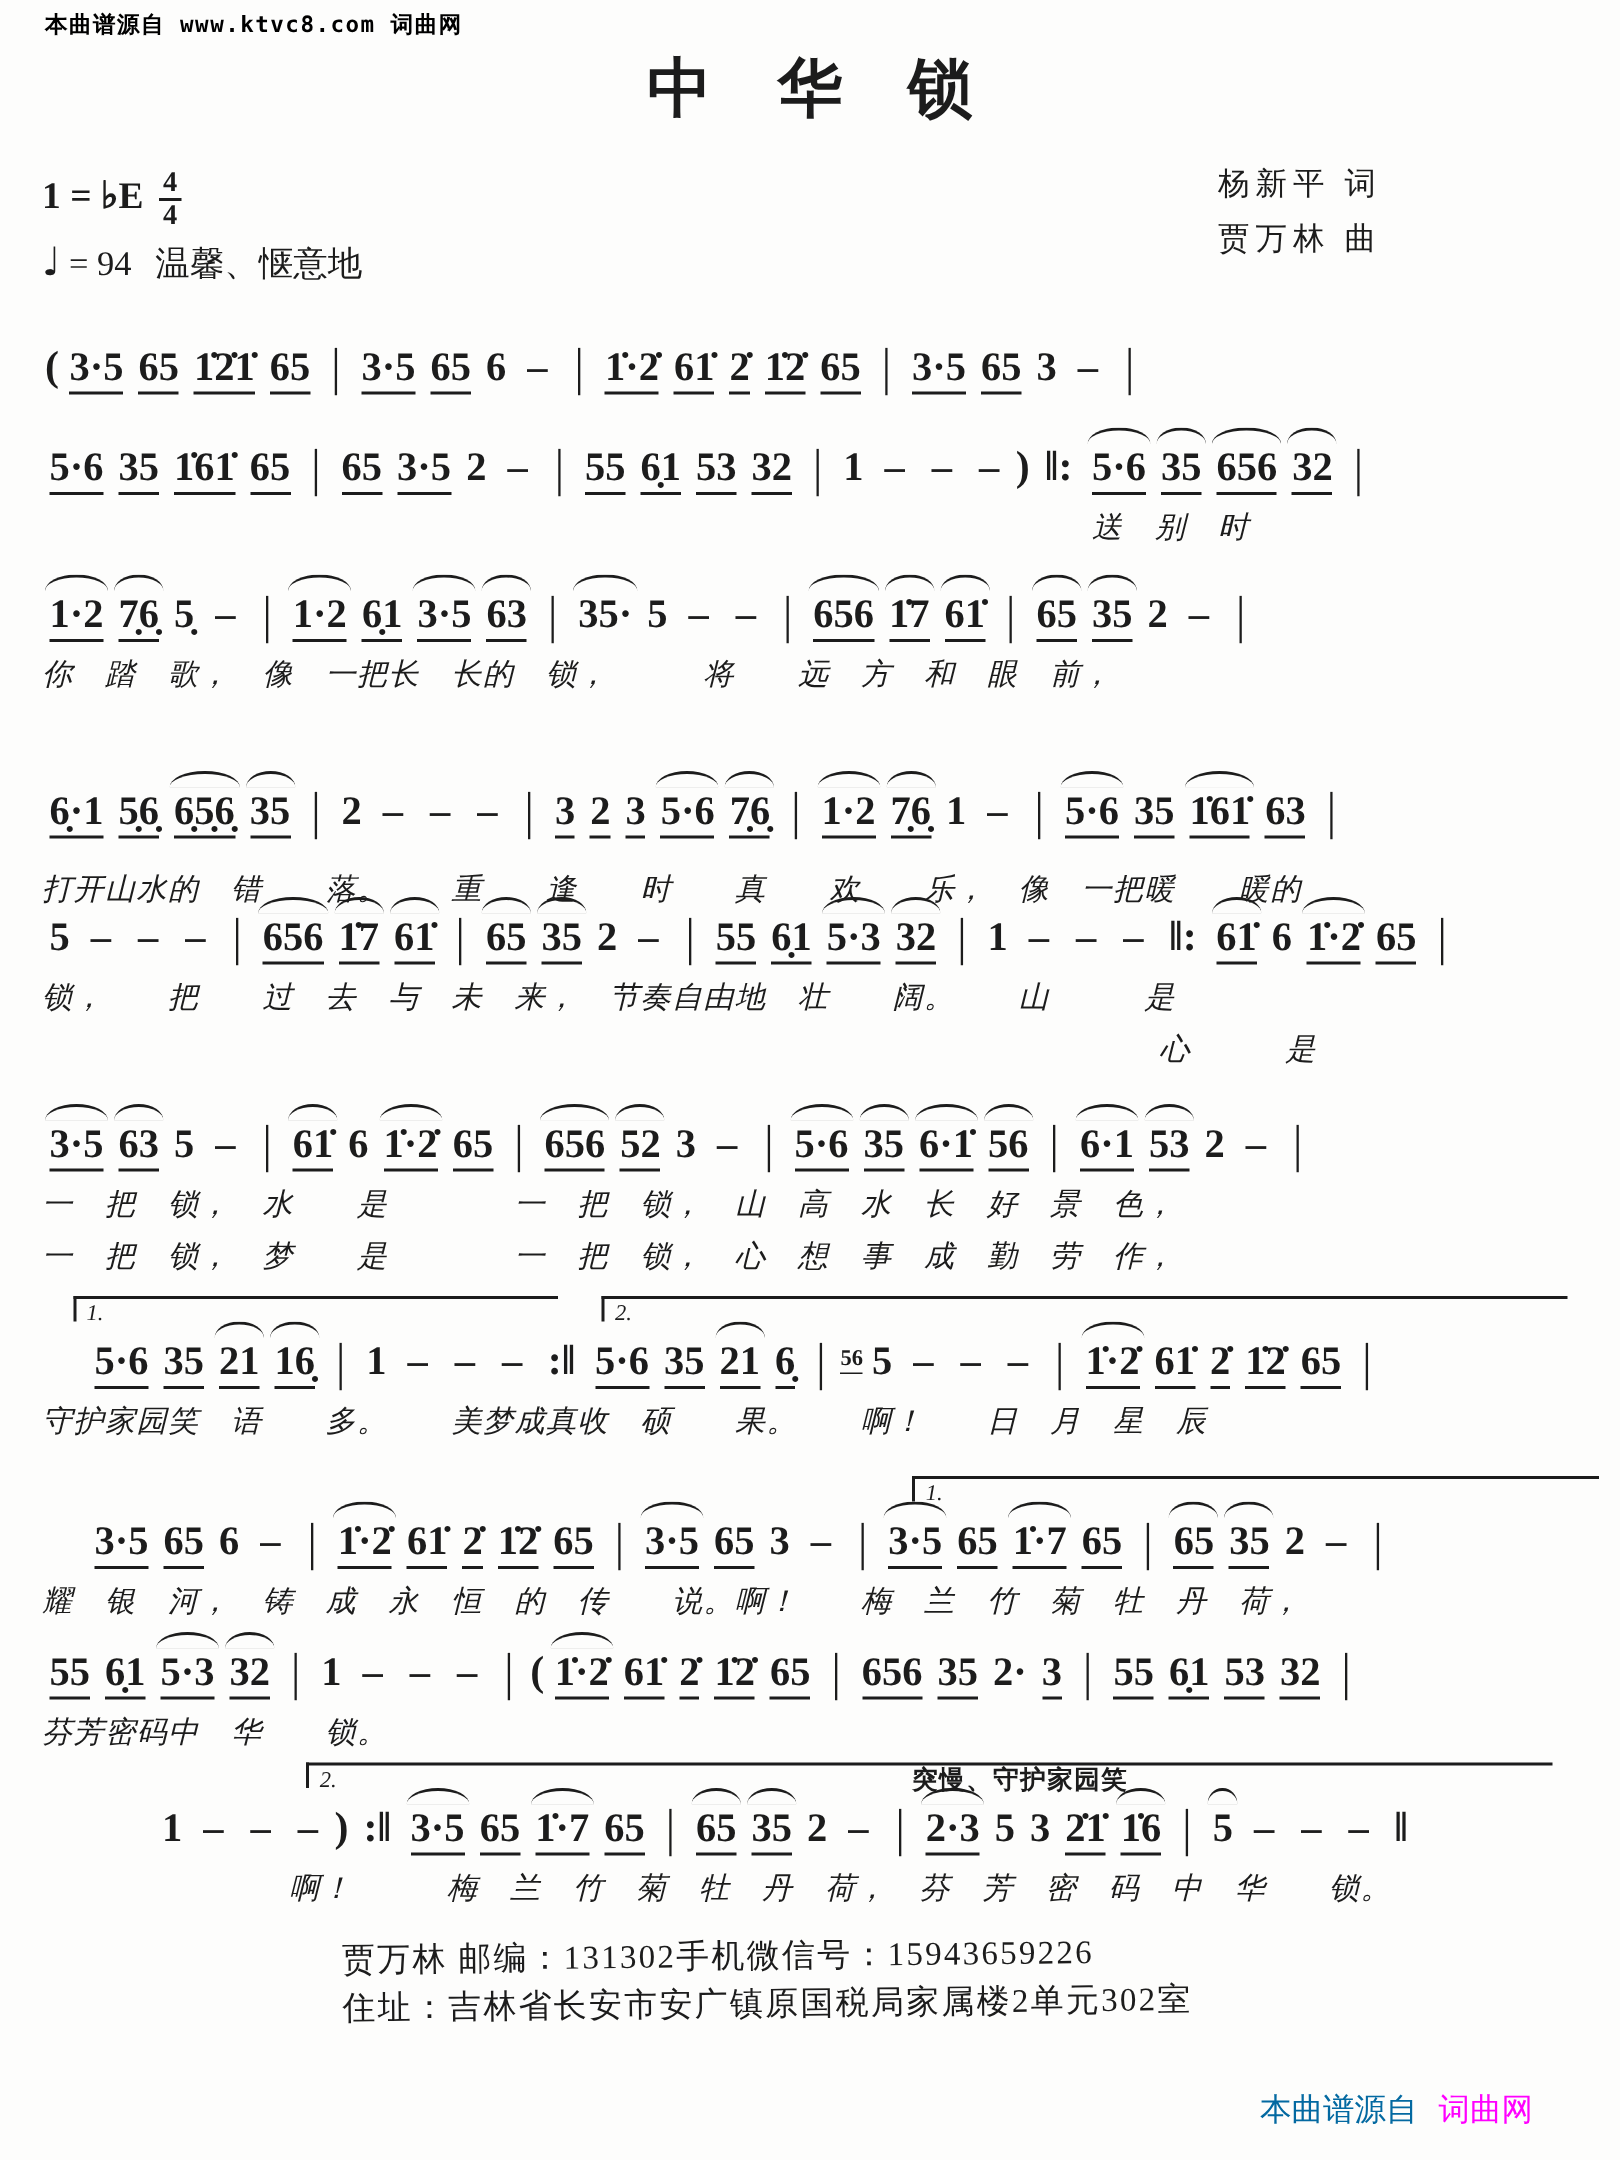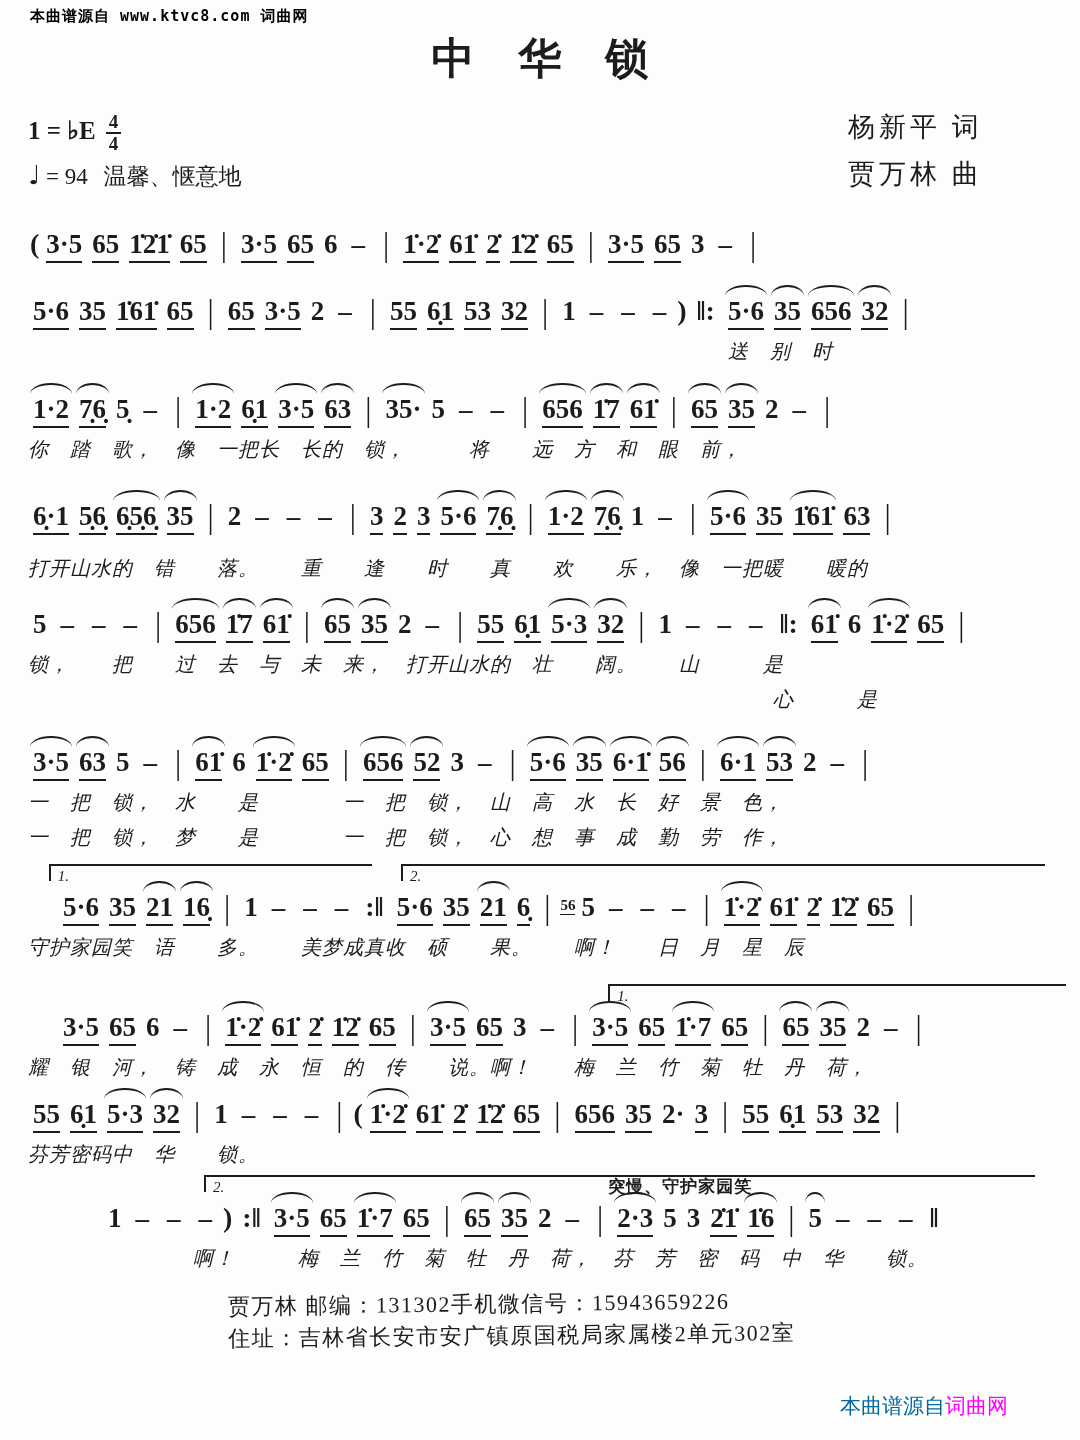--- a/index.html
+++ b/index.html
@@ -11,22 +11,22 @@
   .wm-top{
     position:absolute;left:30px;top:7px;
     font-family:"DejaVu Sans Mono",monospace;font-weight:bold;font-size:15px;
     letter-spacing:1px;
   }
   .title{
     position:absolute;top:30px;left:0;width:100%;text-align:center;
     font-size:43px;font-weight:bold;letter-spacing:44px;text-indent:44px;
   }
   .credits{
-    position:absolute;left:848px;top:104px;
-    font-size:27px;line-height:1.75;letter-spacing:4px;white-space:pre;
+    position:absolute;left:812px;top:104px;
+    font-size:21px;line-height:1.75;letter-spacing:4px;white-space:pre;
   }
   .keysig{
     position:absolute;left:28px;top:112px;font-size:25px;font-weight:bold;
   }
   .frac{display:inline-block;vertical-align:middle;text-align:center;
     font-size:19px;font-weight:bold;line-height:1.05;margin-left:10px;}
   .frac .t{border-bottom:2px solid #1c1c1c;padding:0 3px;display:block;}
   .frac .b{display:block;}
   .tempo{position:absolute;left:28px;top:160px;font-size:23px;}
   .tempo .exp{margin-left:10px;}
@@ -54,21 +54,21 @@
   .marking{position:absolute;font-size:17px;font-weight:bold;letter-spacing:1px;}
 
   .contact{
     position:absolute;left:228px;top:1288px;font-size:22px;line-height:1.45;
     letter-spacing:1.5px;transform:rotate(-0.6deg);white-space:pre;
   }
   .footer{
     position:absolute;left:840px;top:1392px;font-size:21px;white-space:pre;
     font-family:"Liberation Sans",sans-serif;
   }
-  .footer .brand{}
+  .footer .brand{margin-left:14px;}
 </style>
 </head>
 <body>
 
 <div class="wm-top" style="color: #000000;">本曲谱源自 www.ktvc8.com 词曲网</div>
 
 <div class="title">中华锁</div>
 
 <div class="credits"><span>杨新平 词</span><br><span>贾万林 曲</span></div>
 
@@ -86,27 +86,27 @@
     <div class="notesrow"><span class="paren">(</span><span class="note u1">3·5</span><span class="note u1">65</span><span class="note u1">1̇2̇1̇</span><span class="note u1">65</span><span class="bar">|</span><span class="note u1">3·5</span><span class="note u1">65</span><span class="note">6</span><span class="dash">–</span><span class="bar">|</span><span class="note u1">1̇·2̇</span><span class="note u1">61̇</span><span class="note u1">2̇</span><span class="note u1">1̇2̇</span><span class="note u1">65</span><span class="bar">|</span><span class="note u1">3·5</span><span class="note u1">65</span><span class="note">3</span><span class="dash">–</span><span class="bar">|</span></div>
   </div>
 <div class="system" style="top:276px">
     <div class="notesrow"><span class="note u1">5·6</span><span class="note u1">35</span><span class="note u1">1̇61̇</span><span class="note u1">65</span><span class="bar">|</span><span class="note u1">65</span><span class="note u1">3·5</span><span class="note">2</span><span class="dash">–</span><span class="bar">|</span><span class="note u1">55</span><span class="note u1">6̣1</span><span class="note u1">53</span><span class="note u1">32</span><span class="bar">|</span><span class="note">1</span><span class="dash">–</span><span class="dash">–</span><span class="dash">–</span><span class="paren">)</span><span class="bar2">‖:</span><span class="note tie u1">5·6</span><span class="note tie u1">35</span><span class="note tie u1">656</span><span class="note tie u1">32</span><span class="bar">|</span></div>
     <div class="lyr" style="padding-left: 700px;">送　别　时</div>
   </div>
 <div class="system" style="top:374px">
     <div class="notesrow"><span class="note tie u1">1·2</span><span class="note tie u1">7̣6̣</span><span class="note">5̣</span><span class="dash">–</span><span class="bar">|</span><span class="note tie u1">1·2</span><span class="note u1">6̣1</span><span class="note tie u1">3·5</span><span class="note tie u1">63</span><span class="bar">|</span><span class="note tie">35·</span><span class="note">5</span><span class="dash">–</span><span class="dash">–</span><span class="bar">|</span><span class="note tie u1">656</span><span class="note tie u1">1̇7</span><span class="note tie u1">61̇</span><span class="bar">|</span><span class="note tie u1">65</span><span class="note tie u1">35</span><span class="note">2</span><span class="dash">–</span><span class="bar">|</span></div>
     <div class="lyr" style="padding-left: 0px;">你　踏　歌，　像　一把长　长的　锁，　　　将　　远　方　和　眼　前，</div>
   </div>
-<div class="system" style="top:481px">
+<div class="system" style="top:505px">
     <div class="notesrow"><span class="note u1">6̣·1</span><span class="note u1">5̣6̣</span><span class="note tie u1">6̣5̣6̣</span><span class="note tie u1">35</span><span class="bar">|</span><span class="note">2</span><span class="dash">–</span><span class="dash">–</span><span class="dash">–</span><span class="bar">|</span><span class="note u1">3</span><span class="note u1">2</span><span class="note u1">3</span><span class="note tie u1">5·6</span><span class="note tie u1">7̣6̣</span><span class="bar">|</span><span class="note tie u1">1·2</span><span class="note tie u1">7̣6̣</span><span class="note">1</span><span class="dash">–</span><span class="bar">|</span><span class="note tie u1">5·6</span><span class="note u1">35</span><span class="note tie u1">1̇61̇</span><span class="note u1">63</span><span class="bar">|</span></div>
     <div class="lyr" style="padding-left: 0px; margin-top: 20px;">打开山水的　错　　落。　　重　　逢　　时　　真　　欢　　乐，　像　一把暖　　暖的</div>
   </div>
 <div class="system" style="top:589px">
     <div class="notesrow"><span class="note">5</span><span class="dash">–</span><span class="dash">–</span><span class="dash">–</span><span class="bar">|</span><span class="note tie u1">656</span><span class="note tie u1">1̇7</span><span class="note tie u1">61̇</span><span class="bar">|</span><span class="note tie u1">65</span><span class="note tie u1">35</span><span class="note">2</span><span class="dash">–</span><span class="bar">|</span><span class="note u1">55</span><span class="note u1">6̣1</span><span class="note tie u1">5·3</span><span class="note tie u1">32</span><span class="bar">|</span><span class="note">1</span><span class="dash">–</span><span class="dash">–</span><span class="dash">–</span><span class="bar2">‖:</span><span class="note tie u1">61̇</span><span class="note">6</span><span class="note tie u1">1̇·2̇</span><span class="note u1">65</span><span class="bar">|</span></div>
-    <div class="lyr" style="padding-left: 0px;">锁，　　把　　过　去　与　未　来，　打开山水的　壮　　阔。　　山　　　是</div>
+    <div class="lyr" style="padding-left: 0px;">锁，　　把　　过　去　与　未　来，　节奏自由地　壮　　阔。　　山　　　是</div>
     <div class="lyr" style="padding-left: 745px;">心　　　是</div>
   </div>
 <div class="system" style="top:727px">
     <div class="notesrow"><span class="note tie u1">3·5</span><span class="note tie u1">63</span><span class="note">5</span><span class="dash">–</span><span class="bar">|</span><span class="note tie u1">61̇</span><span class="note">6</span><span class="note tie u1">1̇·2̇</span><span class="note u1">65</span><span class="bar">|</span><span class="note tie u1">656</span><span class="note tie u1">52</span><span class="note">3</span><span class="dash">–</span><span class="bar">|</span><span class="note tie u1">5·6</span><span class="note tie u1">35</span><span class="note tie u1">6·1̇</span><span class="note tie u1">56</span><span class="bar">|</span><span class="note tie u1">6·1</span><span class="note tie u1">53</span><span class="note">2</span><span class="dash">–</span><span class="bar">|</span></div>
     <div class="lyr" style="padding-left: 0px;">一　把　锁，　水　　是　　　　一　把　锁，　山　高　水　长　好　景　色，</div>
     <div class="lyr" style="padding-left: 0px;">一　把　锁，　梦　　是　　　　一　把　锁，　心　想　事　成　勤　劳　作，</div>
   </div>
 <div class="system" style="top:852px">
     <div class="volta" style="left: 2%; width: 31%;"><span class="vl">1.</span></div>
     <div class="volta" style="left: 36%; width: 62%;"><span class="vl">2.</span></div>

